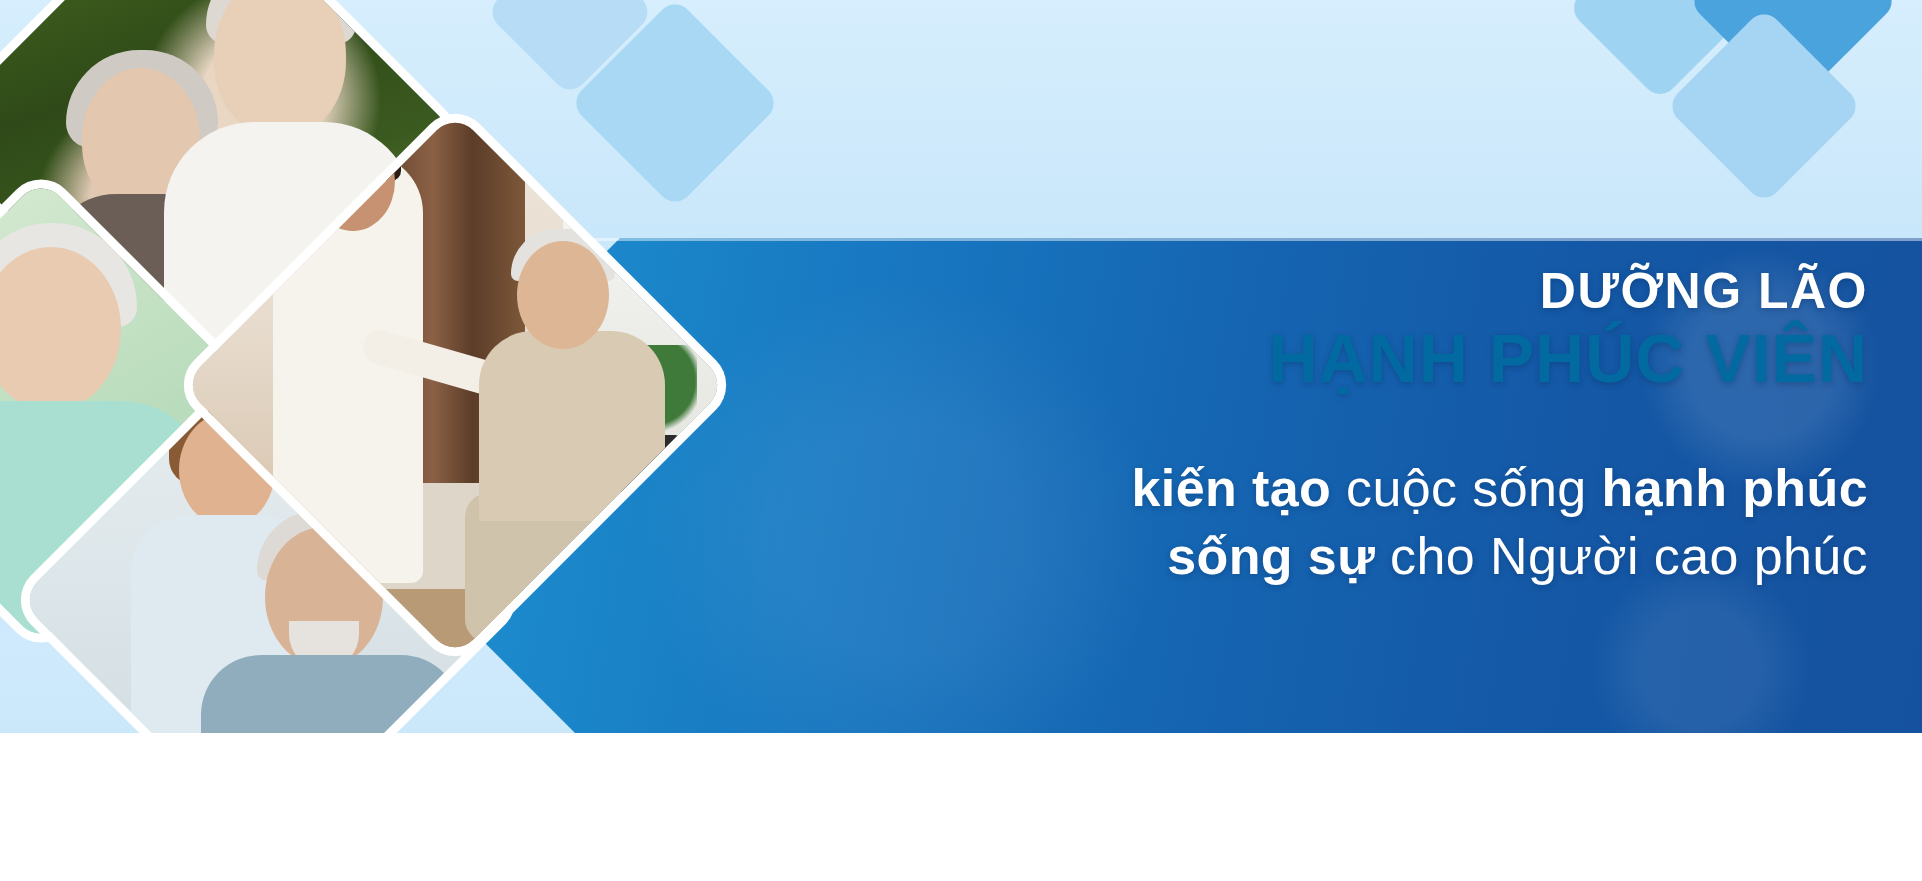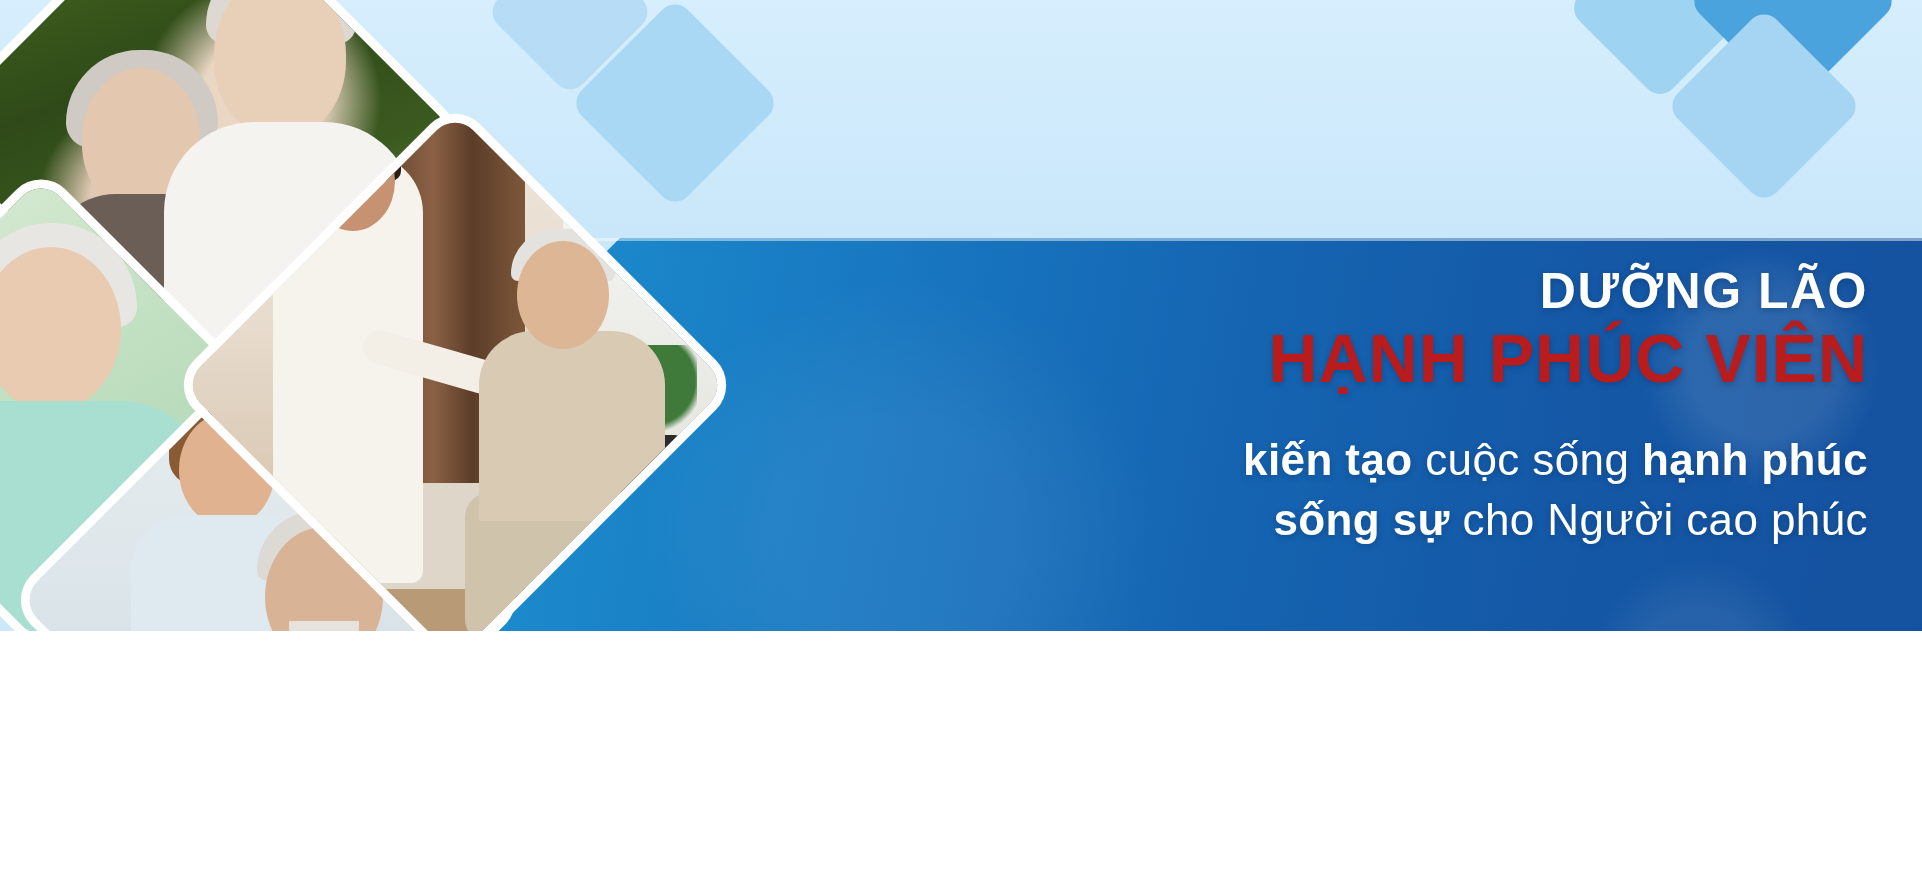--- a/index.html
+++ b/index.html
@@ -4,21 +4,21 @@
 <style>
   * { margin:0; padding:0; box-sizing:border-box; }
   html,body{ background:#ffffff; }
   body{
     font-family:"Liberation Sans","DejaVu Sans",sans-serif;
     width:1922px; height:881px; overflow:hidden;
   }
 
   .banner{
     position:relative;
-    width:1922px; height:631px;
+    width:1922px; height:733px;
     background:#cfeafb;
     overflow:hidden;
   }
 
   
   .bg-base{
     position:absolute; inset:0;
     background:linear-gradient(180deg,#d2ecfc 0%, #c9e7fa 45%, #cfeafc 100%);
   }
 
@@ -162,29 +162,29 @@
     text-shadow:0 2px 6px rgba(0,30,70,.28);
   }
   .line-kicker{
     color:#ffffff;
     font-size:50px;
     font-weight:bold;
     letter-spacing:1.5px;
     margin-bottom:8px;
   }
   .line-brand{
-    color:#b91c1c;
+    color:#0369a1;
     font-size:68px;
     font-weight:bold;
     letter-spacing:1px;
-    margin-bottom:46px;
+    margin-bottom:70px;
   }
   .line-tag{
     color:#ffffff;
-    font-size:44px;
+    font-size:52px;
     font-weight:400;
     letter-spacing:.4px;
     margin-bottom:16px;
     white-space:nowrap;
   }
   .line-tag b{ font-weight:bold; }
 
   
   .bottom-strip{
     position:absolute; left:0; bottom:0; width:1922px; height:103px;

